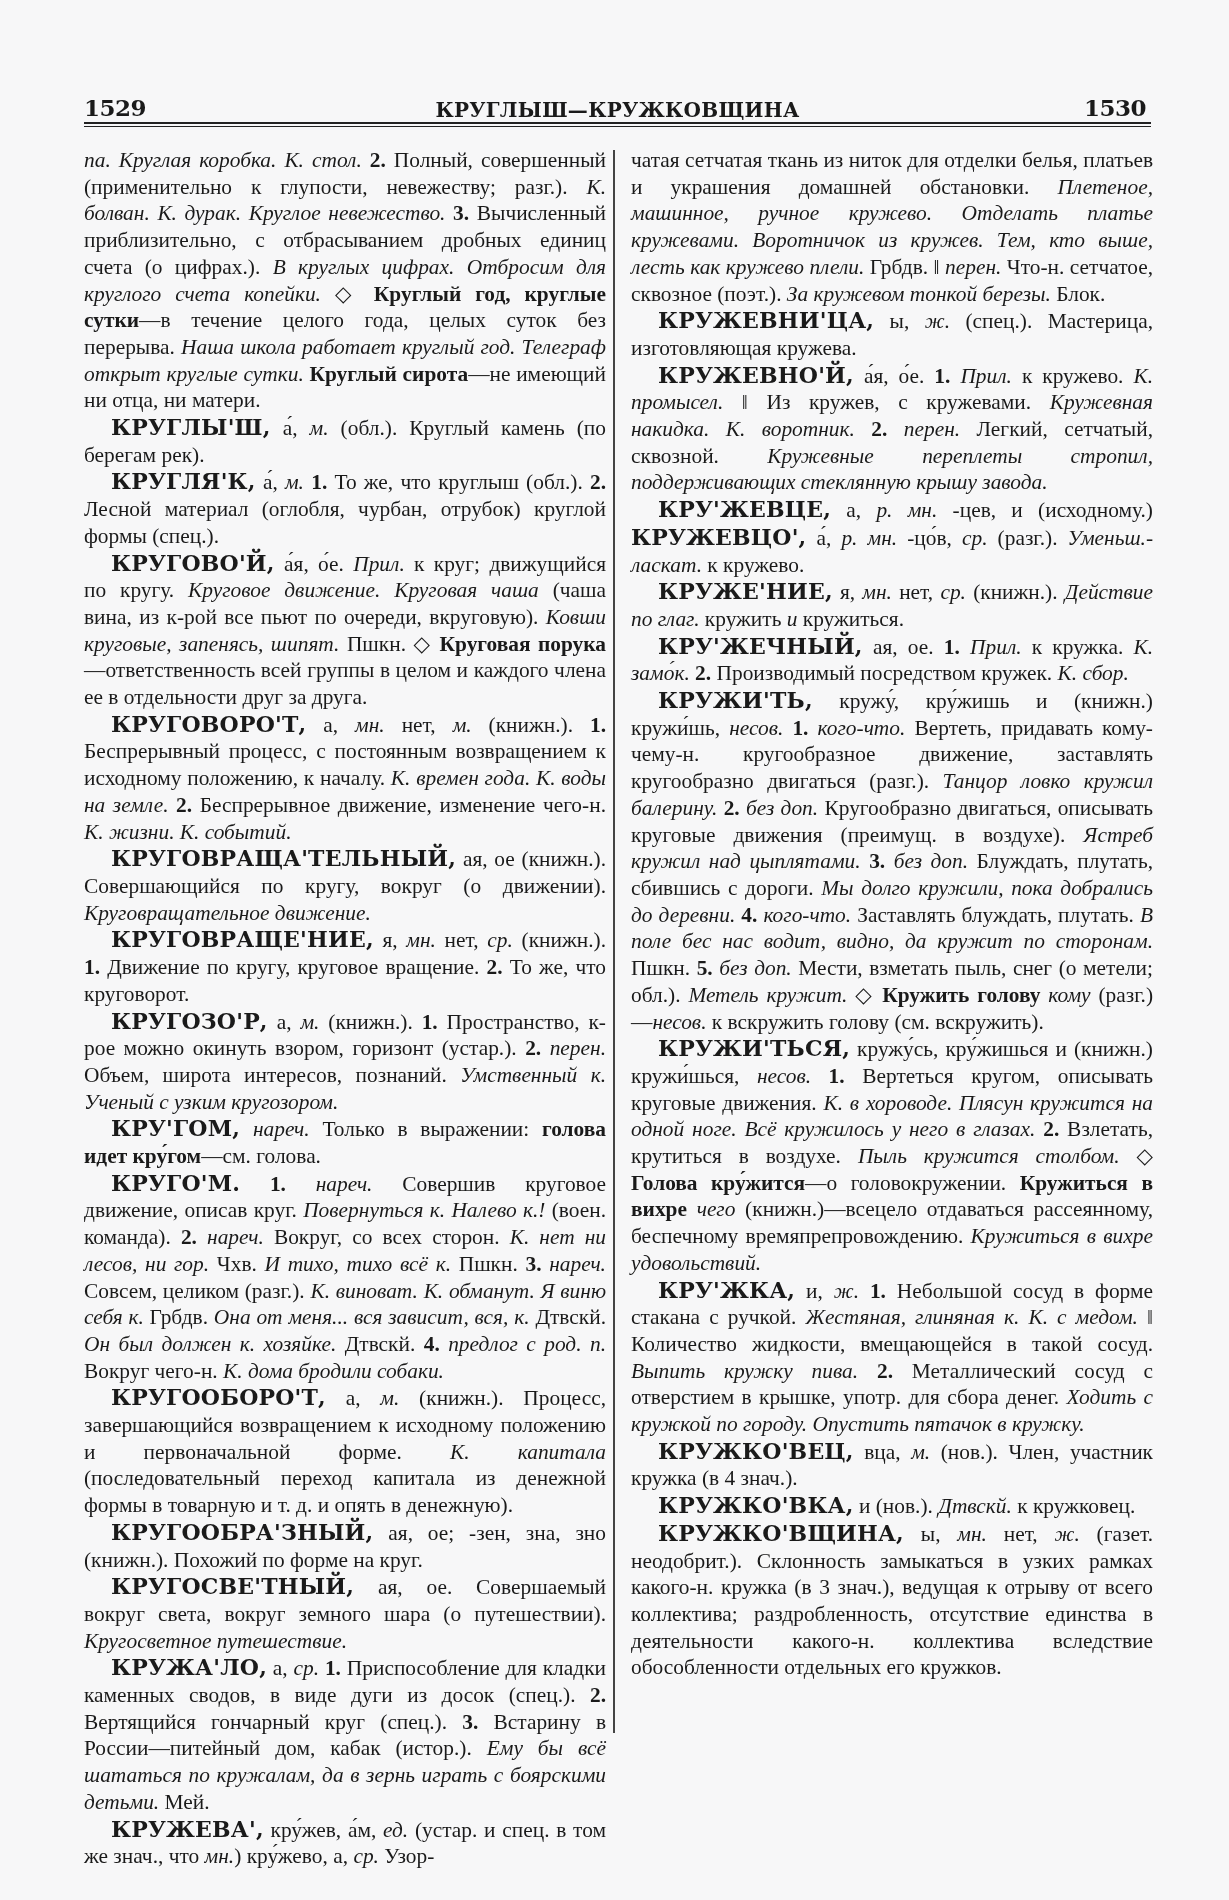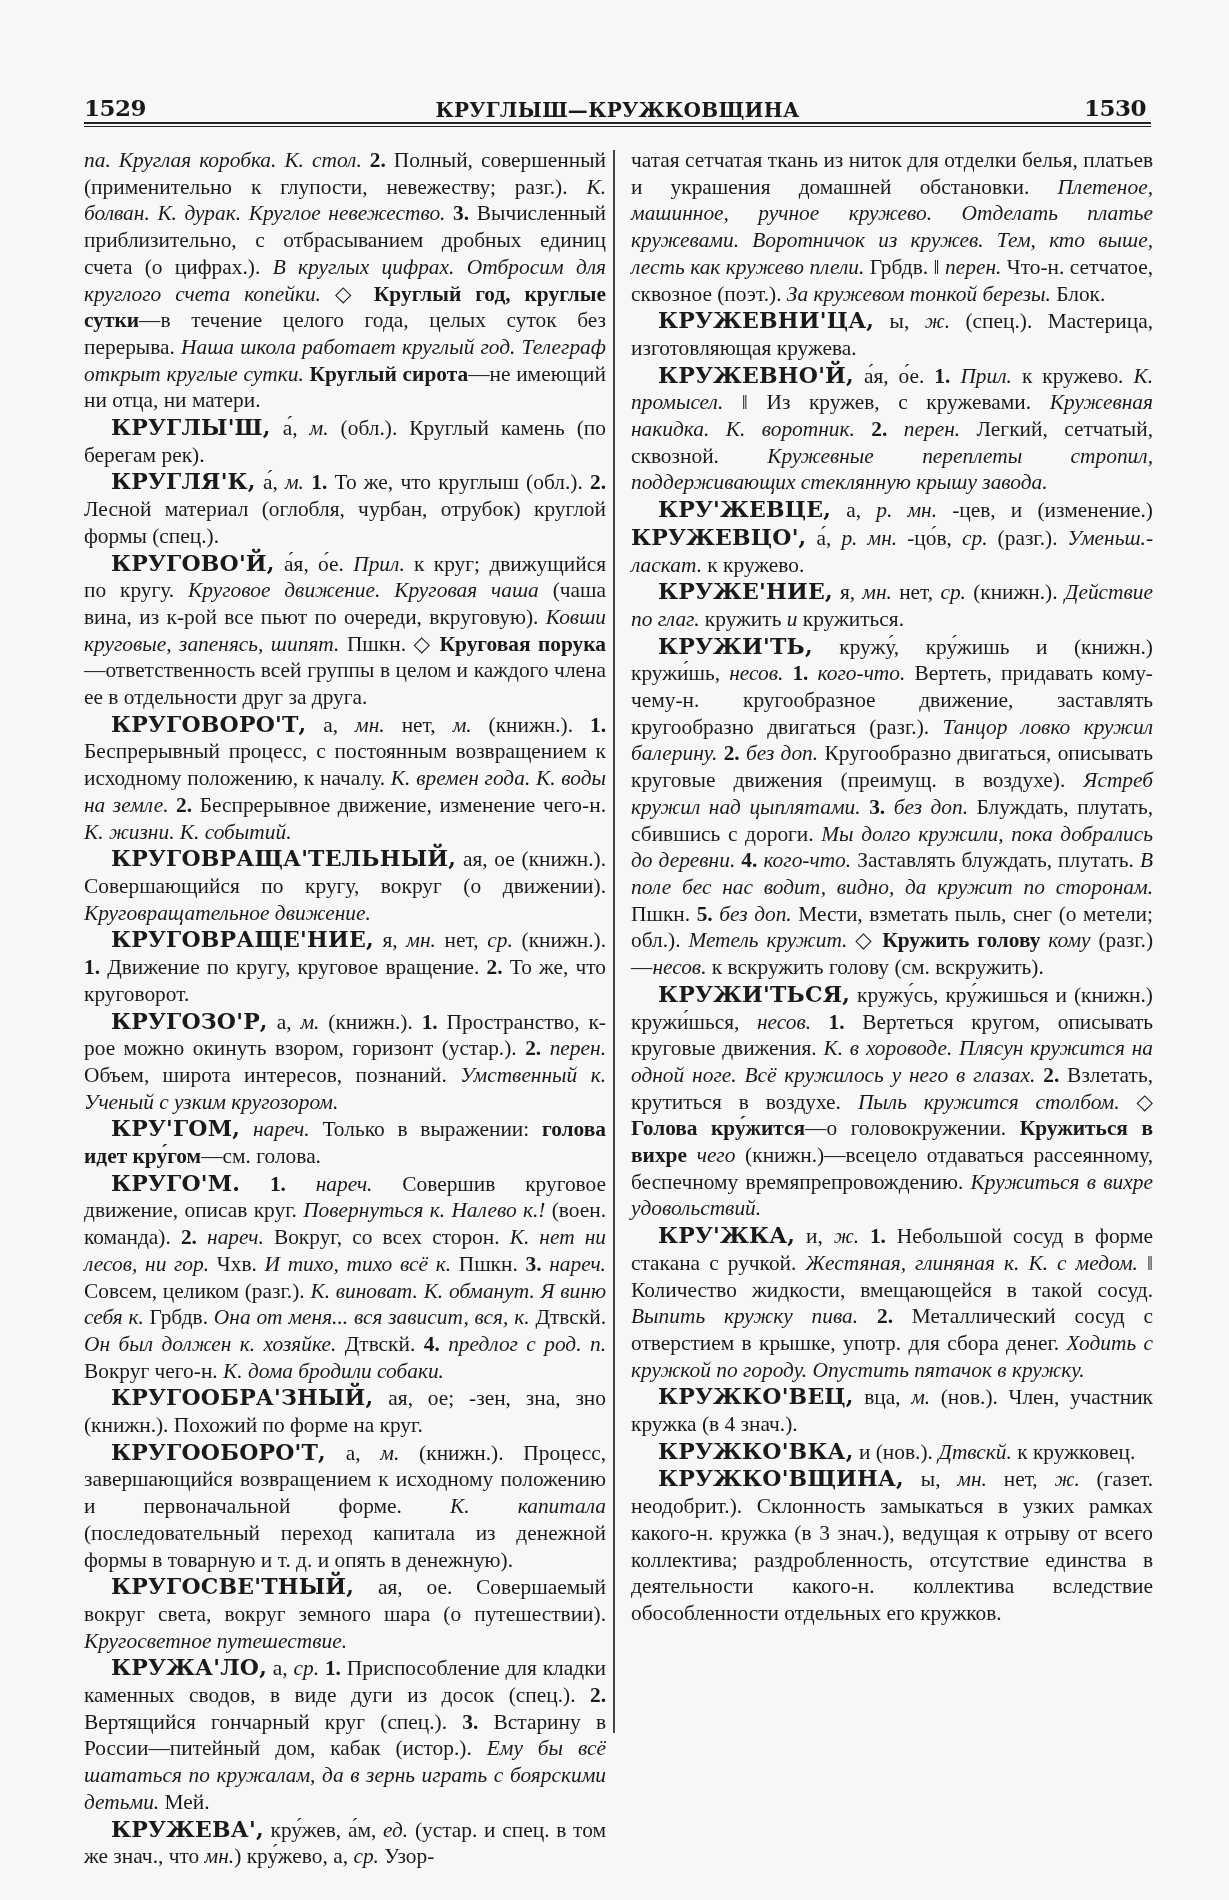--- a/index.html
+++ b/index.html
@@ -59,32 +59,33 @@
     <p class="entry cont"><span class="i">па. Круглая коробка. К. стол.</span><span> </span><span class="b">2.</span><span> Полный, совершенный (применительно к глупости, невежеству; разг.). </span><span class="i">К. болван. К. дурак. Круглое невежество.</span><span> </span><span class="b">3.</span><span> Вычисленный приблизительно, с отбрасыванием дробных единиц счета (о цифрах.). </span><span class="i">В круглых цифрах. Отбросим для круглого счета копейки.</span><span> ◇ </span><span class="b">Круглый год, круглые сутки</span><span>—в течение целого года, целых суток без перерыва. </span><span class="i">Наша школа работает круглый год. Телеграф открыт круглые сутки.</span><span> </span><span class="b">Круглый сирота</span><span>—не имеющий ни отца, ни матери.</span></p>
     <p class="entry"><span class="hw">КРУГЛЫ'Ш,</span><span> а́, </span><span class="i">м.</span><span> (обл.). Круглый камень (по берегам рек).</span></p>
     <p class="entry"><span class="hw">КРУГЛЯ'К,</span><span> а́, </span><span class="i">м.</span><span> </span><span class="b">1.</span><span> То же, что круглыш (обл.). </span><span class="b">2.</span><span> Лесной материал (оглобля, чурбан, отрубок) круглой формы (спец.).</span></p>
     <p class="entry"><span class="hw">КРУГОВО'Й,</span><span> а́я, о́е. </span><span class="i">Прил.</span><span> к круг; движущийся по кругу. </span><span class="i">Круговое движение. Круговая чаша</span><span> (чаша вина, из к-рой все пьют по очереди, вкруговую). </span><span class="i">Ковши круговые, запенясь, шипят.</span><span> Пшкн. ◇ </span><span class="b">Круговая порука</span><span>—ответственность всей группы в целом и каждого члена ее в отдельности друг за друга.</span></p>
     <p class="entry"><span class="hw">КРУГОВОРО'Т,</span><span> а, </span><span class="i">мн.</span><span> нет, </span><span class="i">м.</span><span> (книжн.). </span><span class="b">1.</span><span> Беспрерывный процесс, с постоянным возвращением к исходному положению, к началу. </span><span class="i">К. времен года. К. воды на земле.</span><span> </span><span class="b">2.</span><span> Беспрерывное движение, изменение чего-н. </span><span class="i">К. жизни. К. событий.</span></p>
     <p class="entry"><span class="hw">КРУГОВРАЩА'ТЕЛЬНЫЙ,</span><span> ая, ое (книжн.). Совершающийся по кругу, вокруг (о движении). </span><span class="i">Круговращательное движение.</span></p>
     <p class="entry"><span class="hw">КРУГОВРАЩЕ'НИЕ,</span><span> я, </span><span class="i">мн.</span><span> нет, </span><span class="i">ср.</span><span> (книжн.). </span><span class="b">1.</span><span> Движение по кругу, круговое вращение. </span><span class="b">2.</span><span> То же, что круговорот.</span></p>
     <p class="entry"><span class="hw">КРУГОЗО'Р,</span><span> а, </span><span class="i">м.</span><span> (книжн.). </span><span class="b">1.</span><span> Пространство, к-рое можно окинуть взором, горизонт (устар.). </span><span class="b">2.</span><span> </span><span class="i">перен.</span><span> Объем, широта интересов, познаний. </span><span class="i">Умственный к. Ученый с узким кругозором.</span></p>
     <p class="entry"><span class="hw">КРУ'ГОМ,</span><span> </span><span class="i">нареч.</span><span> Только в выражении: </span><span class="b">голова идет кру́гом</span><span>—см. голова.</span></p>
     <p class="entry"><span class="hw">КРУГО'М.</span><span> </span><span class="b">1.</span><span> </span><span class="i">нареч.</span><span> Совершив круговое движение, описав круг. </span><span class="i">Повернуться к. Налево к.!</span><span> (воен. команда). </span><span class="b">2.</span><span> </span><span class="i">нареч.</span><span> Вокруг, со всех сторон. </span><span class="i">К. нет ни лесов, ни гор.</span><span> Чхв. </span><span class="i">И тихо, тихо всё к.</span><span> Пшкн. </span><span class="b">3.</span><span> </span><span class="i">нареч.</span><span> Совсем, целиком (разг.). </span><span class="i">К. виноват. К. обманут. Я виню себя к.</span><span> Грбдв. </span><span class="i">Она от меня... вся зависит, вся, к.</span><span> Дтвскй. </span><span class="i">Он был должен к. хозяйке.</span><span> Дтвскй. </span><span class="b">4.</span><span> </span><span class="i">предлог с род. п.</span><span> Вокруг чего-н. </span><span class="i">К. дома бродили собаки.</span></p>
+    <p class="entry"><span class="hw">КРУГООБОРО'Т,</span><span> а, </span><span class="i">м.</span><span> (книжн.). Процесс, завершающийся возвращением к исходному положению и первоначальной форме. </span><span class="i">К. капитала</span><span> (последовательный переход капитала из денежной формы в товарную и т. д. и опять в денежную).</span></p>
     <p class="entry"><span class="hw">КРУГООБРА'ЗНЫЙ,</span><span> ая, ое; -зен, зна, зно (книжн.). Похожий по форме на круг.</span></p>
-    <p class="entry"><span class="hw">КРУГООБОРО'Т,</span><span> а, </span><span class="i">м.</span><span> (книжн.). Процесс, завершающийся возвращением к исходному положению и первоначальной форме. </span><span class="i">К. капитала</span><span> (последовательный переход капитала из денежной формы в товарную и т. д. и опять в денежную).</span></p>
     <p class="entry"><span class="hw">КРУГОСВЕ'ТНЫЙ,</span><span> ая, ое. Совершаемый вокруг света, вокруг земного шара (о путешествии). </span><span class="i">Кругосветное путешествие.</span></p>
     <p class="entry"><span class="hw">КРУЖА'ЛО,</span><span> а, </span><span class="i">ср.</span><span> </span><span class="b">1.</span><span> Приспособление для кладки каменных сводов, в виде дуги из досок (спец.). </span><span class="b">2.</span><span> Вертящийся гончарный круг (спец.). </span><span class="b">3.</span><span> Встарину в России—питейный дом, кабак (истор.). </span><span class="i">Ему бы всё шататься по кружалам, да в зернь играть с боярскими детьми.</span><span> Мей.</span></p>
     <p class="entry"><span class="hw">КРУЖЕВА',</span><span> кру́жев, а́м, </span><span class="i">ед.</span><span> (устар. и спец. в том же знач., что </span><span class="i">мн.</span><span>) кру́жево, а, </span><span class="i">ср.</span><span> Узор-</span></p>
   </div>
 <div class="col-divider"></div>
 <div class="column right">
     <p class="entry cont"><span>чатая сетчатая ткань из ниток для отделки белья, платьев и украшения домашней обстановки. </span><span class="i">Плетеное, машинное, ручное кружево. Отделать платье кружевами. Воротничок из кружев. Тем, кто выше, лесть как кружево плели.</span><span> Грбдв. ‖ </span><span class="i">перен.</span><span> Что-н. сетчатое, сквозное (поэт.). </span><span class="i">За кружевом тонкой березы.</span><span> Блок.</span></p>
     <p class="entry"><span class="hw">КРУЖЕВНИ'ЦА,</span><span> ы, </span><span class="i">ж.</span><span> (спец.). Мастерица, изготовляющая кружева.</span></p>
     <p class="entry"><span class="hw">КРУЖЕВНО'Й,</span><span> а́я, о́е. </span><span class="b">1.</span><span> </span><span class="i">Прил.</span><span> к кружево. </span><span class="i">К. промысел.</span><span> ‖ Из кружев, с кружевами. </span><span class="i">Кружевная накидка. К. воротник.</span><span> </span><span class="b">2.</span><span> </span><span class="i">перен.</span><span> Легкий, сетчатый, сквозной. </span><span class="i">Кружевные переплеты стропил, поддерживающих стеклянную крышу завода.</span></p>
-    <p class="entry"><span class="hw">КРУ'ЖЕВЦЕ,</span><span> а, </span><span class="i">р. мн.</span><span> -цев, и (изменение.) </span><span class="hw">КРУЖЕВЦО',</span><span> а́, </span><span class="i">р. мн.</span><span> -цо́в, </span><span class="i">ср.</span><span> (разг.). </span><span class="i">Уменьш.-ласкат.</span><span> к кружево.</span></p>
+    <p class="entry"><span class="hw">КРУ'ЖЕВЦЕ,</span><span> а, </span><span class="i">р. мн.</span><span> -цев, и (исходному.) </span><span class="hw">КРУЖЕВЦО',</span><span> а́, </span><span class="i">р. мн.</span><span> -цо́в, </span><span class="i">ср.</span><span> (разг.). </span><span class="i">Уменьш.-ласкат.</span><span> к кружево.</span></p>
     <p class="entry"><span class="hw">КРУЖЕ'НИЕ,</span><span> я, </span><span class="i">мн.</span><span> нет, </span><span class="i">ср.</span><span> (книжн.). </span><span class="i">Действие по глаг.</span><span> кружить </span><span class="i">и</span><span> кружиться.</span></p>
+    <p class="entry"><span class="hw">КРУ'ЖЕЧНЫЙ,</span><span> ая, ое. </span><span class="b">1.</span><span> </span><span class="i">Прил.</span><span> к кружка. </span><span class="i">К. замо́к.</span><span> </span><span class="b">2.</span><span> Производимый посредством кружек. </span><span class="i">К. сбор.</span></p>
     <p class="entry"><span class="hw">КРУЖИ'ТЬ,</span><span> кружу́, кру́жишь и (книжн.) кружи́шь, </span><span class="i">несов.</span><span> </span><span class="b">1.</span><span> </span><span class="i">кого-что.</span><span> Вертеть, придавать кому-чему-н. кругообразное движение, заставлять кругообразно двигаться (разг.). </span><span class="i">Танцор ловко кружил балерину.</span><span> </span><span class="b">2.</span><span> </span><span class="i">без доп.</span><span> Кругообразно двигаться, описывать круговые движения (преимущ. в воздухе). </span><span class="i">Ястреб кружил над цыплятами.</span><span> </span><span class="b">3.</span><span> </span><span class="i">без доп.</span><span> Блуждать, плутать, сбившись с дороги. </span><span class="i">Мы долго кружили, пока добрались до деревни.</span><span> </span><span class="b">4.</span><span> </span><span class="i">кого-что.</span><span> Заставлять блуждать, плутать. </span><span class="i">В поле бес нас водит, видно, да кружит по сторонам.</span><span> Пшкн. </span><span class="b">5.</span><span> </span><span class="i">без доп.</span><span> Мести, взметать пыль, снег (о метели; обл.). </span><span class="i">Метель кружит.</span><span> ◇ </span><span class="b">Кружить голову</span><span> </span><span class="i">кому</span><span> (разг.)—</span><span class="i">несов.</span><span> к вскружить голову (см. вскружить).</span></p>
     <p class="entry"><span class="hw">КРУЖИ'ТЬСЯ,</span><span> кружу́сь, кру́жишься и (книжн.) кружи́шься, </span><span class="i">несов.</span><span> </span><span class="b">1.</span><span> Вертеться кругом, описывать круговые движения. </span><span class="i">К. в хороводе. Плясун кружится на одной ноге. Всё кружилось у него в глазах.</span><span> </span><span class="b">2.</span><span> Взлетать, крутиться в воздухе. </span><span class="i">Пыль кружится столбом.</span><span> ◇ </span><span class="b">Голова кру́жится</span><span>—о головокружении. </span><span class="b">Кружиться в вихре</span><span> </span><span class="i">чего</span><span> (книжн.)—всецело отдаваться рассеянному, беспечному времяпрепровождению. </span><span class="i">Кружиться в вихре удовольствий.</span></p>
     <p class="entry"><span class="hw">КРУ'ЖКА,</span><span> и, </span><span class="i">ж.</span><span> </span><span class="b">1.</span><span> Небольшой сосуд в форме стакана с ручкой. </span><span class="i">Жестяная, глиняная к. К. с медом.</span><span> ‖ Количество жидкости, вмещающейся в такой сосуд. </span><span class="i">Выпить кружку пива.</span><span> </span><span class="b">2.</span><span> Металлический сосуд с отверстием в крышке, употр. для сбора денег. </span><span class="i">Ходить с кружкой по городу. Опустить пятачок в кружку.</span></p>
     <p class="entry"><span class="hw">КРУЖКО'ВЕЦ,</span><span> вца, </span><span class="i">м.</span><span> (нов.). Член, участник кружка (в 4 знач.).</span></p>
     <p class="entry"><span class="hw">КРУЖКО'ВКА,</span><span> и (нов.). </span><span class="i">Дтвскй.</span><span> к кружковец.</span></p>
     <p class="entry"><span class="hw">КРУЖКО'ВЩИНА,</span><span> ы, </span><span class="i">мн.</span><span> нет, </span><span class="i">ж.</span><span> (газет. неодобрит.). Склонность замыкаться в узких рамках какого-н. кружка (в 3 знач.), ведущая к отрыву от всего коллектива; раздробленность, отсутствие единства в деятельности какого-н. коллектива вследствие обособленности отдельных его кружков.</span></p>
   </div>
 
 </body></html>

